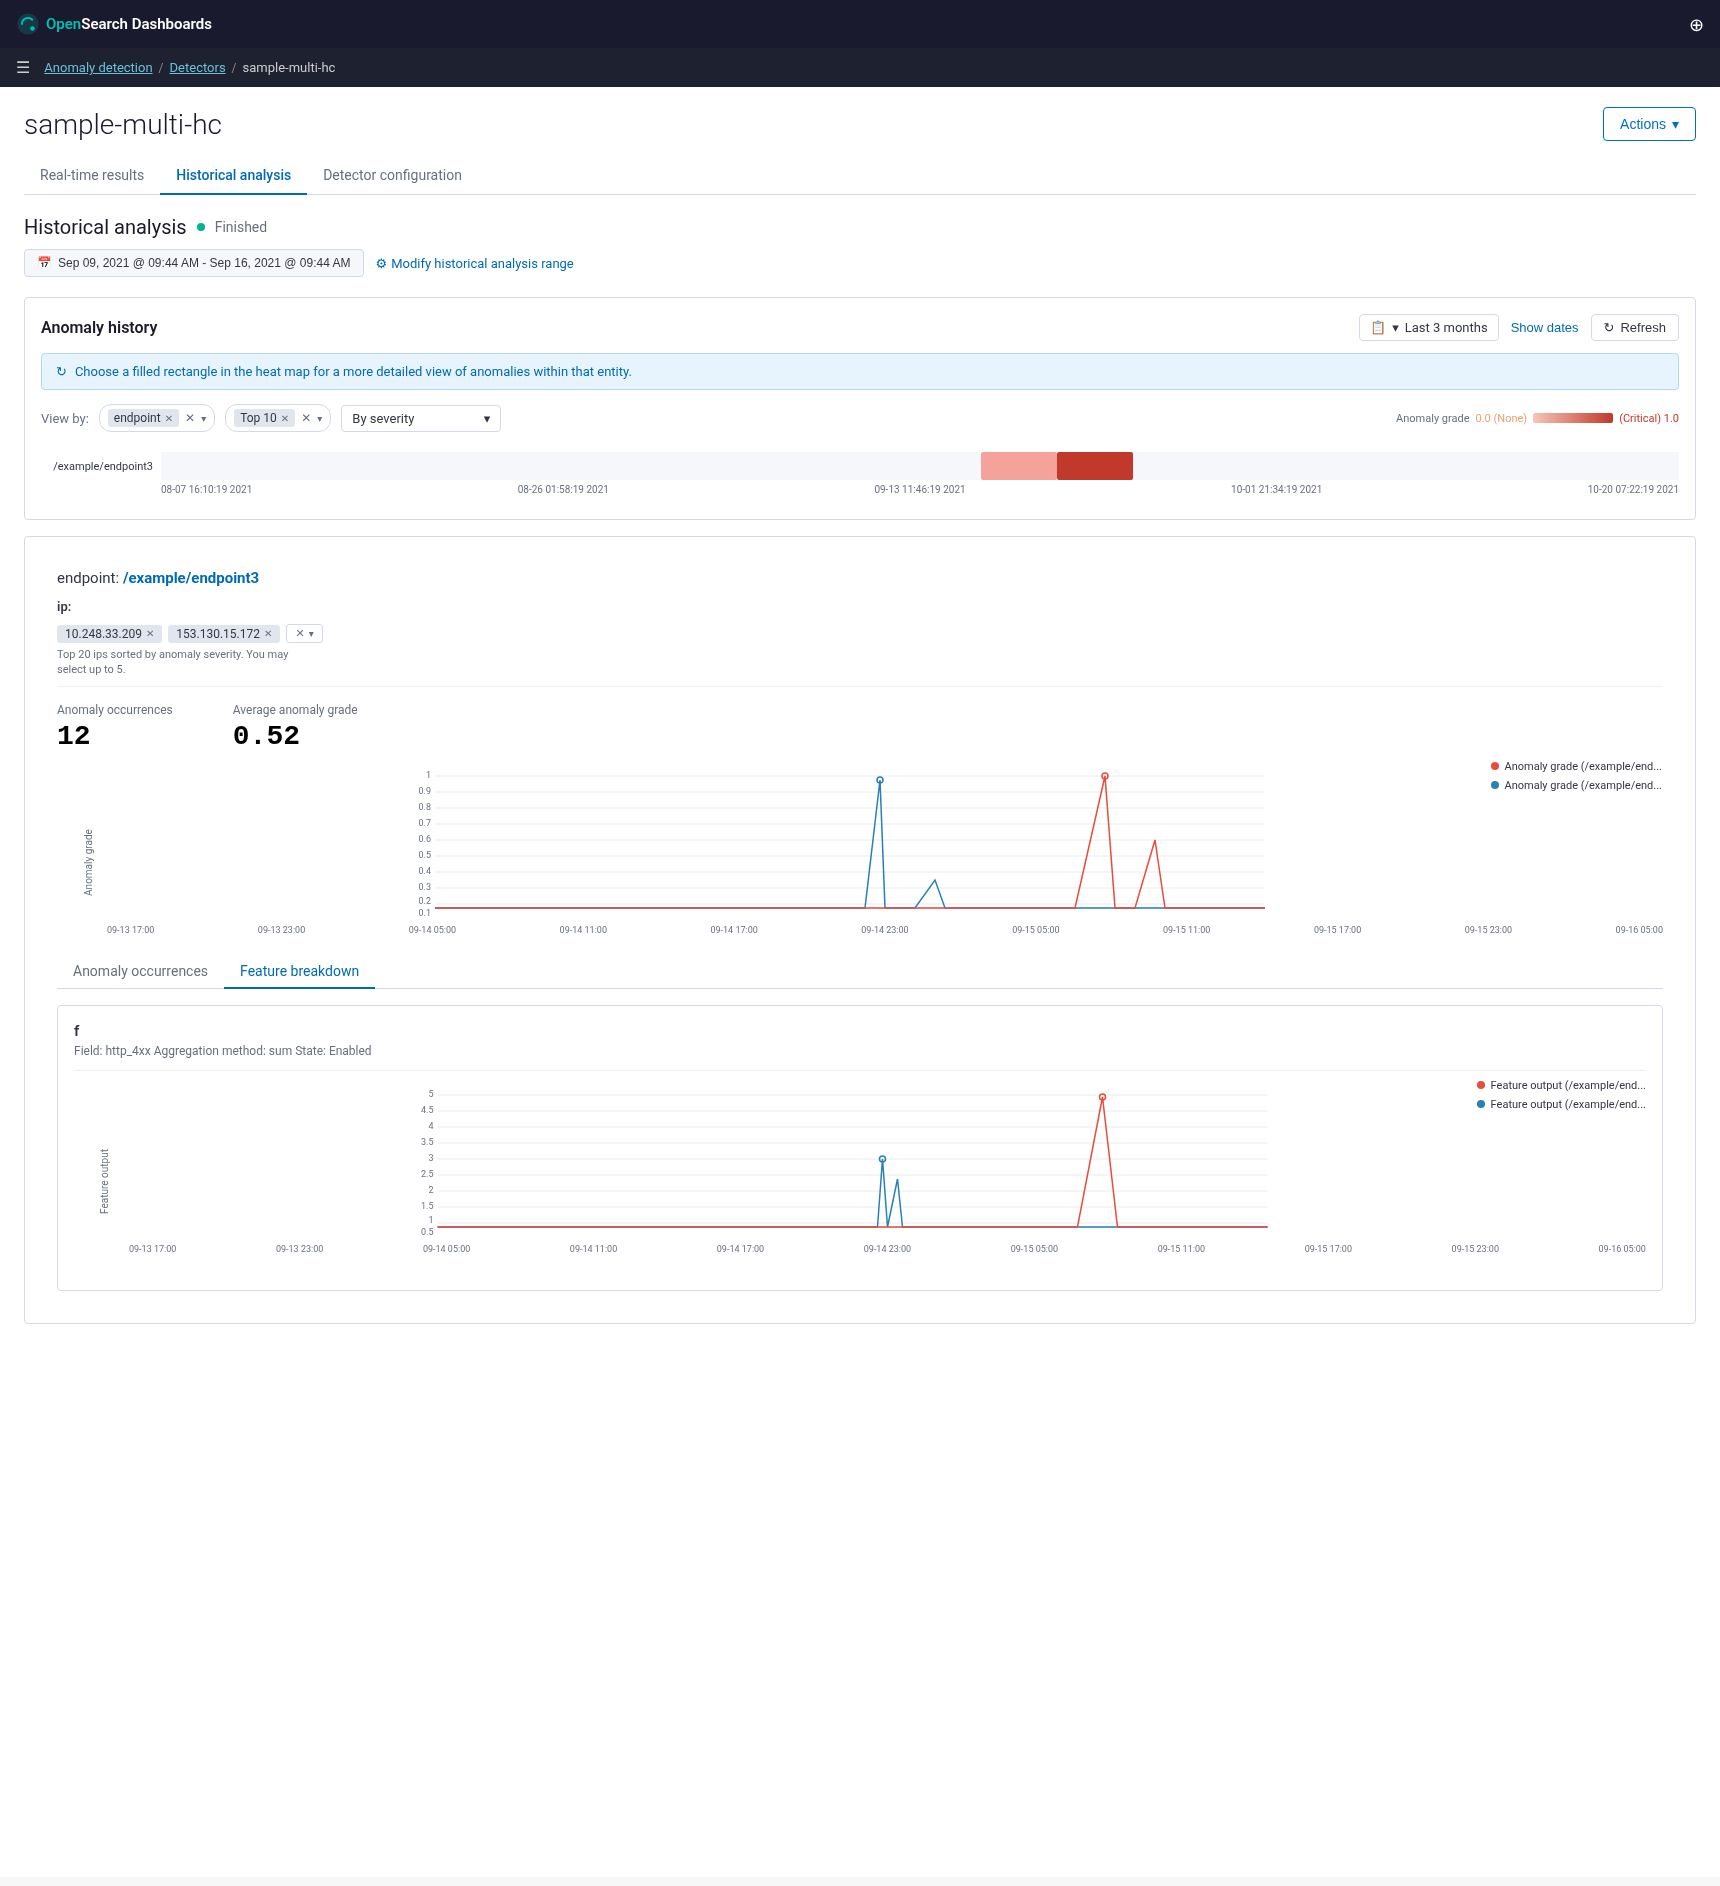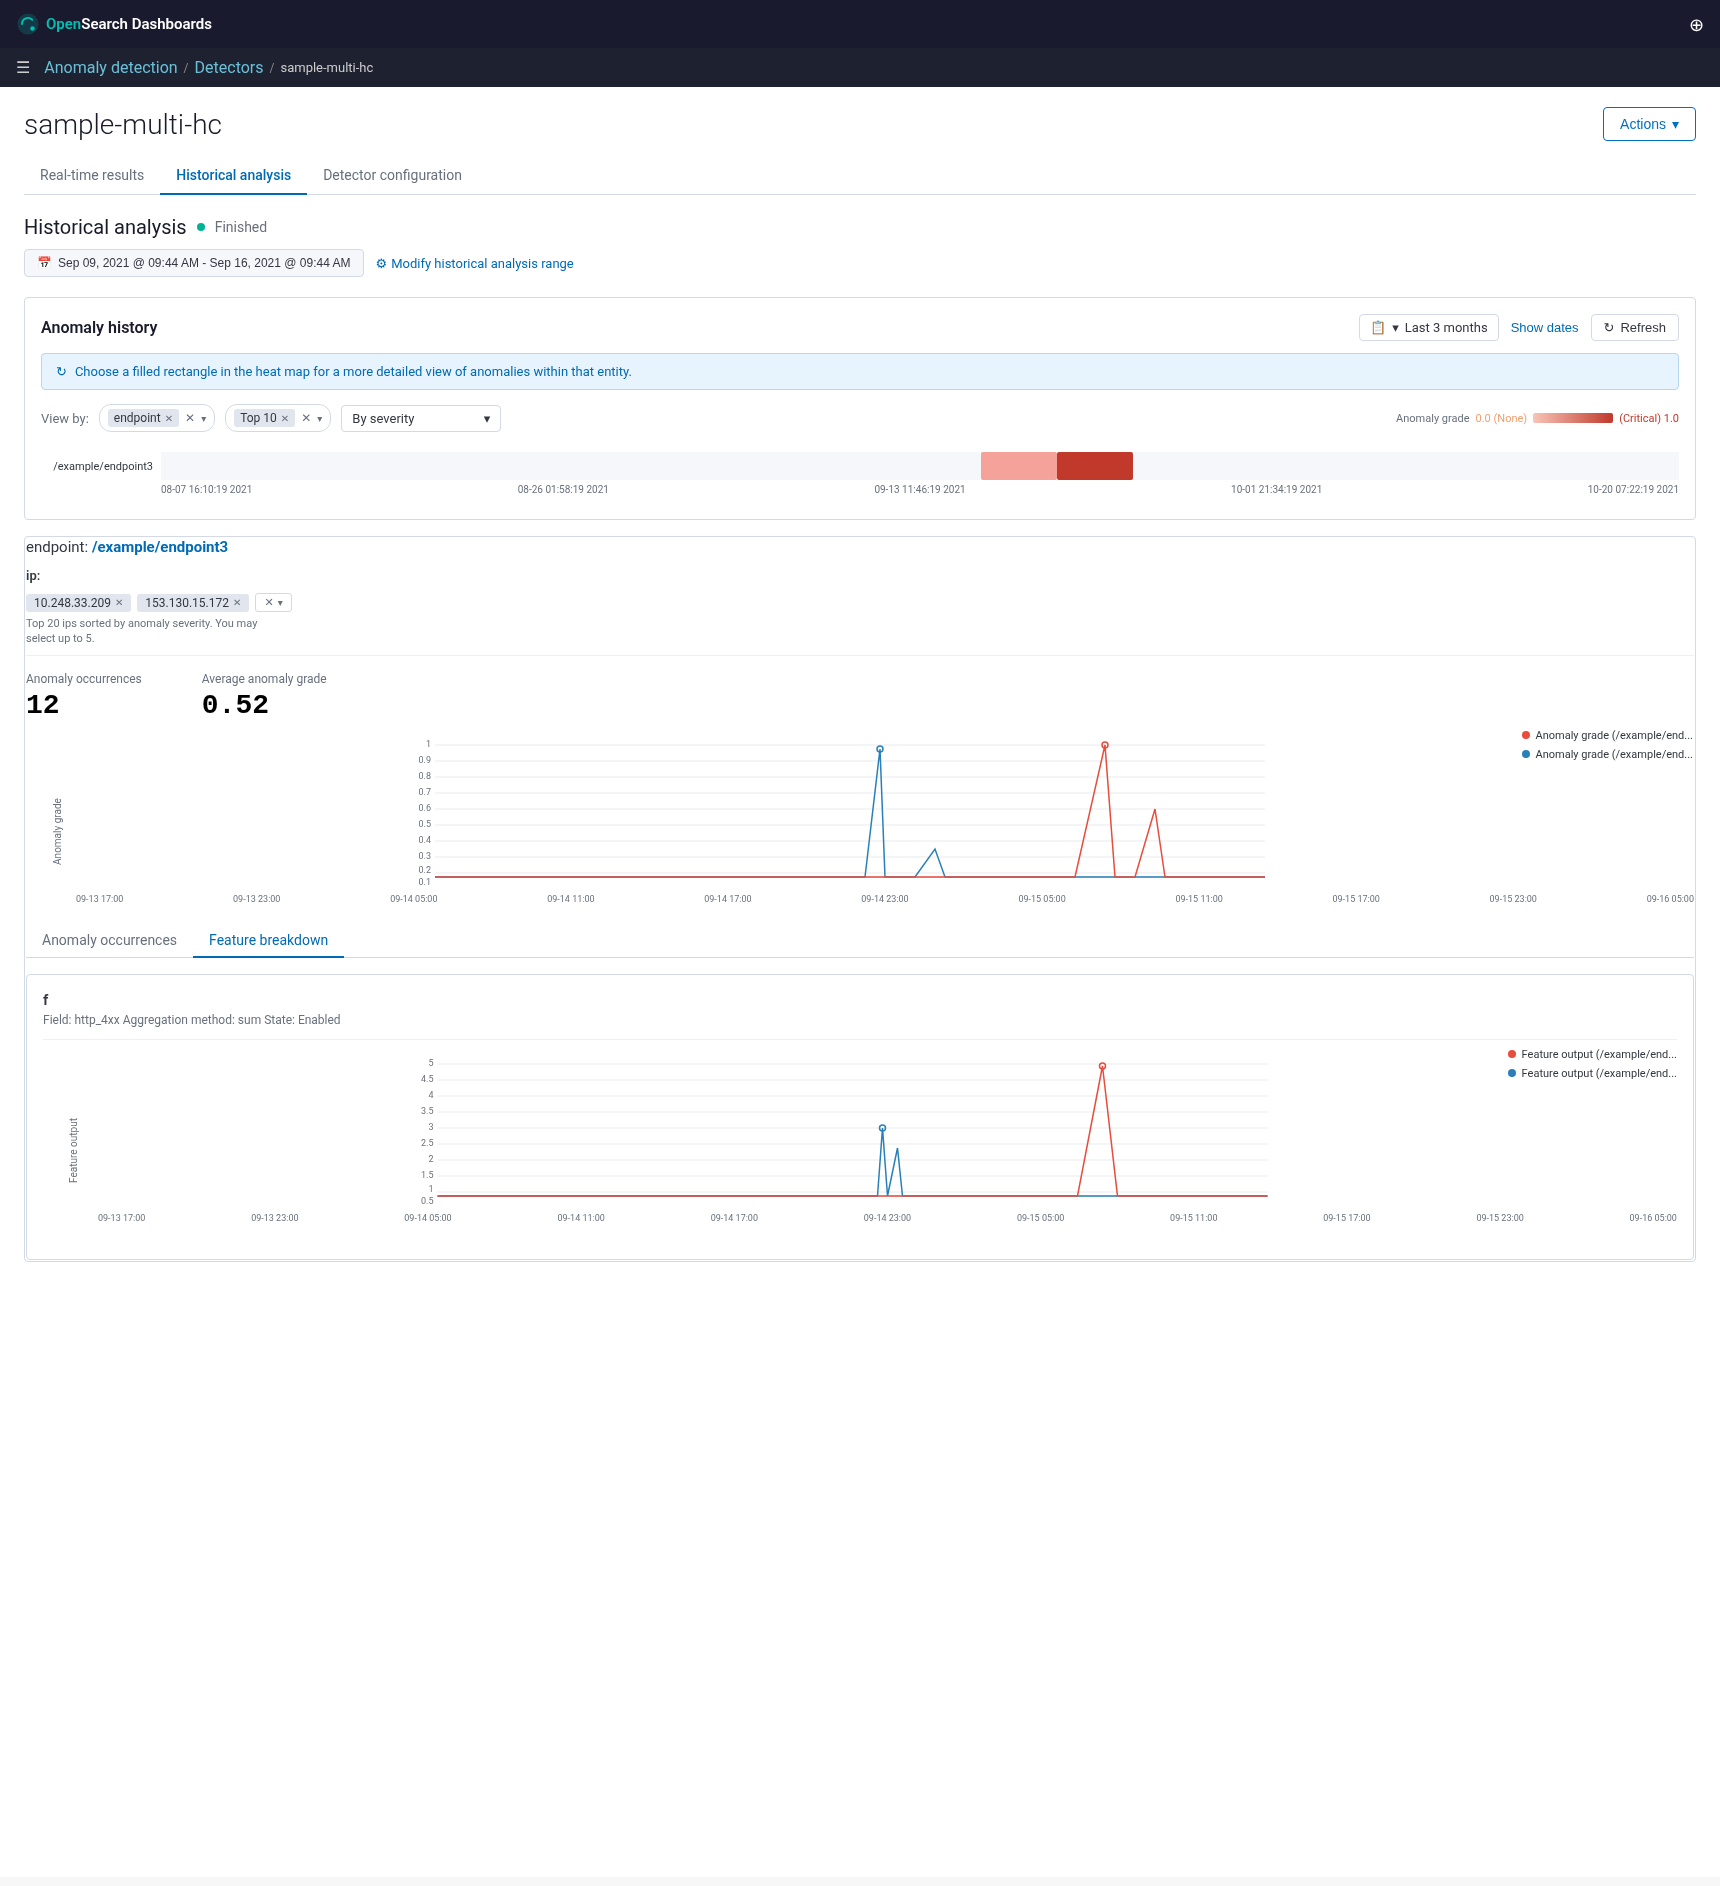--- a/index.html
+++ b/index.html
@@ -7,21 +7,21 @@
 
     
     .topbar { background: #1a1a2e; display: flex; align-items: center; justify-content: space-between; padding: 0 16px; height: 48px; }
     .topbar-left { display: flex; align-items: center; gap: 8px; }
     .opensearch-logo { display: flex; align-items: center; gap: 6px; color: white; font-size: 15px; font-weight: 600; }
     .opensearch-logo span.os { color: #00bfb3; }
 
     
     .breadcrumb-bar { background: #1e2130; padding: 10px 16px; display: flex; align-items: center; gap: 6px; }
     .breadcrumb-bar .hamburger { color: #ccc; margin-right: 8px; cursor: pointer; font-size: 16px; }
-    .breadcrumb-item { color: #69c0d8; font-size: 16px; cursor: pointer; }
+    .breadcrumb-item { color: #69c0d8; font-size: 13px; cursor: pointer; text-decoration: underline; }
     .breadcrumb-separator { color: #888; font-size: 12px; }
     .breadcrumb-current { color: #ccc; font-size: 13px; }
 
     
     .main-content { padding: 20px 24px; background: #fff; min-height: calc(100vh - 96px); }
 
     
     .page-header { display: flex; justify-content: space-between; align-items: center; margin-bottom: 16px; }
     .page-title { font-size: 28px; font-weight: 300; color: #1a1a2a; }
     .actions-button { border: 1px solid #0071c2; color: #0071c2; background: white; padding: 8px 16px; border-radius: 4px; cursor: pointer; font-size: 14px; display: flex; align-items: center; gap: 6px; }
@@ -68,21 +68,21 @@
     .heatmap-container { position: relative; padding: 8px 0; }
     .heatmap-row { display: flex; align-items: center; gap: 0; }
     .heatmap-label { font-size: 11px; color: #343741; width: 120px; text-align: right; padding-right: 8px; flex-shrink: 0; }
     .heatmap-track { flex: 1; height: 28px; position: relative; background: #f5f7fa; }
     .heatmap-cell-pink { position: absolute; height: 100%; background: #f5a29a; border-radius: 2px; }
     .heatmap-cell-red { position: absolute; height: 100%; background: #c0392b; border-radius: 2px; }
     .heatmap-xaxis { display: flex; justify-content: space-between; padding-left: 120px; margin-top: 4px; }
     .heatmap-xaxis span { font-size: 10px; color: #69707d; }
 
     
-    .endpoint-card { border: 1px solid #d3dae6; border-radius: 4px; padding: 1px; margin-bottom: 16px; }
+    .endpoint-card { border: 1px solid #d3dae6; border-radius: 4px; padding: 32px; margin-bottom: 16px; }
     .endpoint-title { font-size: 15px; color: #343741; margin-bottom: 10px; }
     .endpoint-title strong { color: #006bb4; }
     .ip-row { display: flex; align-items: flex-start; gap: 10px; margin-bottom: 6px; flex-direction: column; }
     .ip-label { font-size: 13px; color: #343741; font-weight: 600; padding-top: 2px; }
     .ip-tags { display: flex; flex-wrap: wrap; gap: 6px; align-items: center; }
     .ip-tag { background: #e0e5ee; border-radius: 3px; padding: 2px 8px; font-size: 12px; color: #343741; display: flex; align-items: center; gap: 4px; }
     .ip-hint { font-size: 11px; color: #69707d; margin-top: 4px; max-width: 260px; line-height: 1.4; }
 
     
     .stats-row { display: flex; gap: 60px; margin: 16px 0 8px; }

